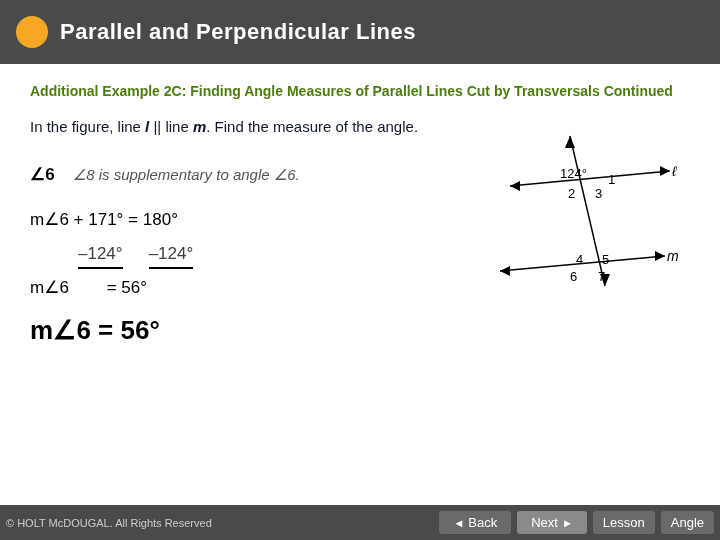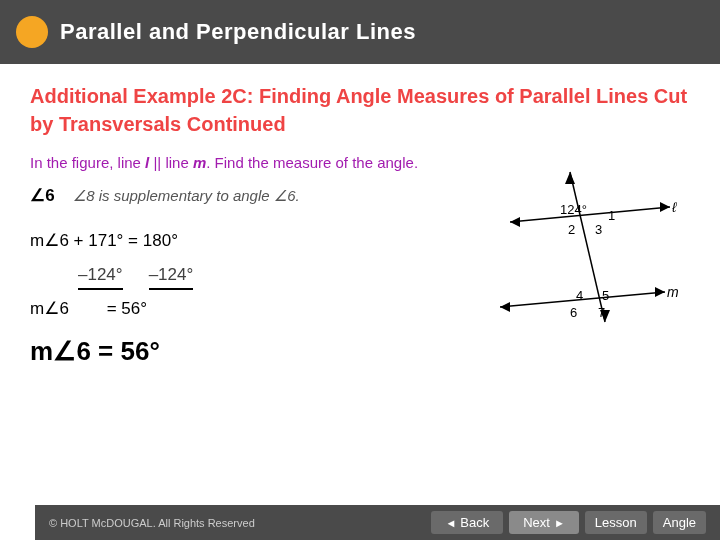--- a/index.html
+++ b/index.html
@@ -32,41 +32,41 @@
       font-weight: bold;
       letter-spacing: 0.5px;
     }
 
     
     .main {
       padding: 18px 30px 10px 30px;
     }
 
     .subtitle {
-      font-size: 20px;
-      font-weight: bold;
-      color: #ef4444;
+      font-size: 14px;
+      font-weight: bold;
+      color: #4d7c0f;
       line-height: 1.4;
       margin-bottom: 14px;
     }
 
     .content-area {
       display: flex;
       gap: 16px;
       align-items: flex-start;
     }
 
     .text-section {
       flex: 1;
     }
 
     .intro-text {
       font-size: 15px;
-      color: #a21caf;
-      margin-bottom: 10px;
+      color: #0f172a;
+      margin-bottom: 26px;
       line-height: 1.5;
     }
     .intro-text em {
       font-style: italic;
       font-weight: bold;
     }
 
     .angle-row {
       display: flex;
       align-items: baseline;
@@ -128,22 +128,21 @@
     
     .footer {
       position: absolute;
       bottom: 0;
       left: 0;
       right: 0;
       background: #4a4a4a;
       display: flex;
       align-items: center;
       justify-content: space-between;
-      padding: 6px 14px;
-      margin-left: 35px;
+      padding: 6px 6px;
     }
     .footer-copy {
       color: #ccc;
       font-size: 11px;
     }
     .footer-nav {
       display: flex;
       gap: 6px;
     }
     .nav-btn {

